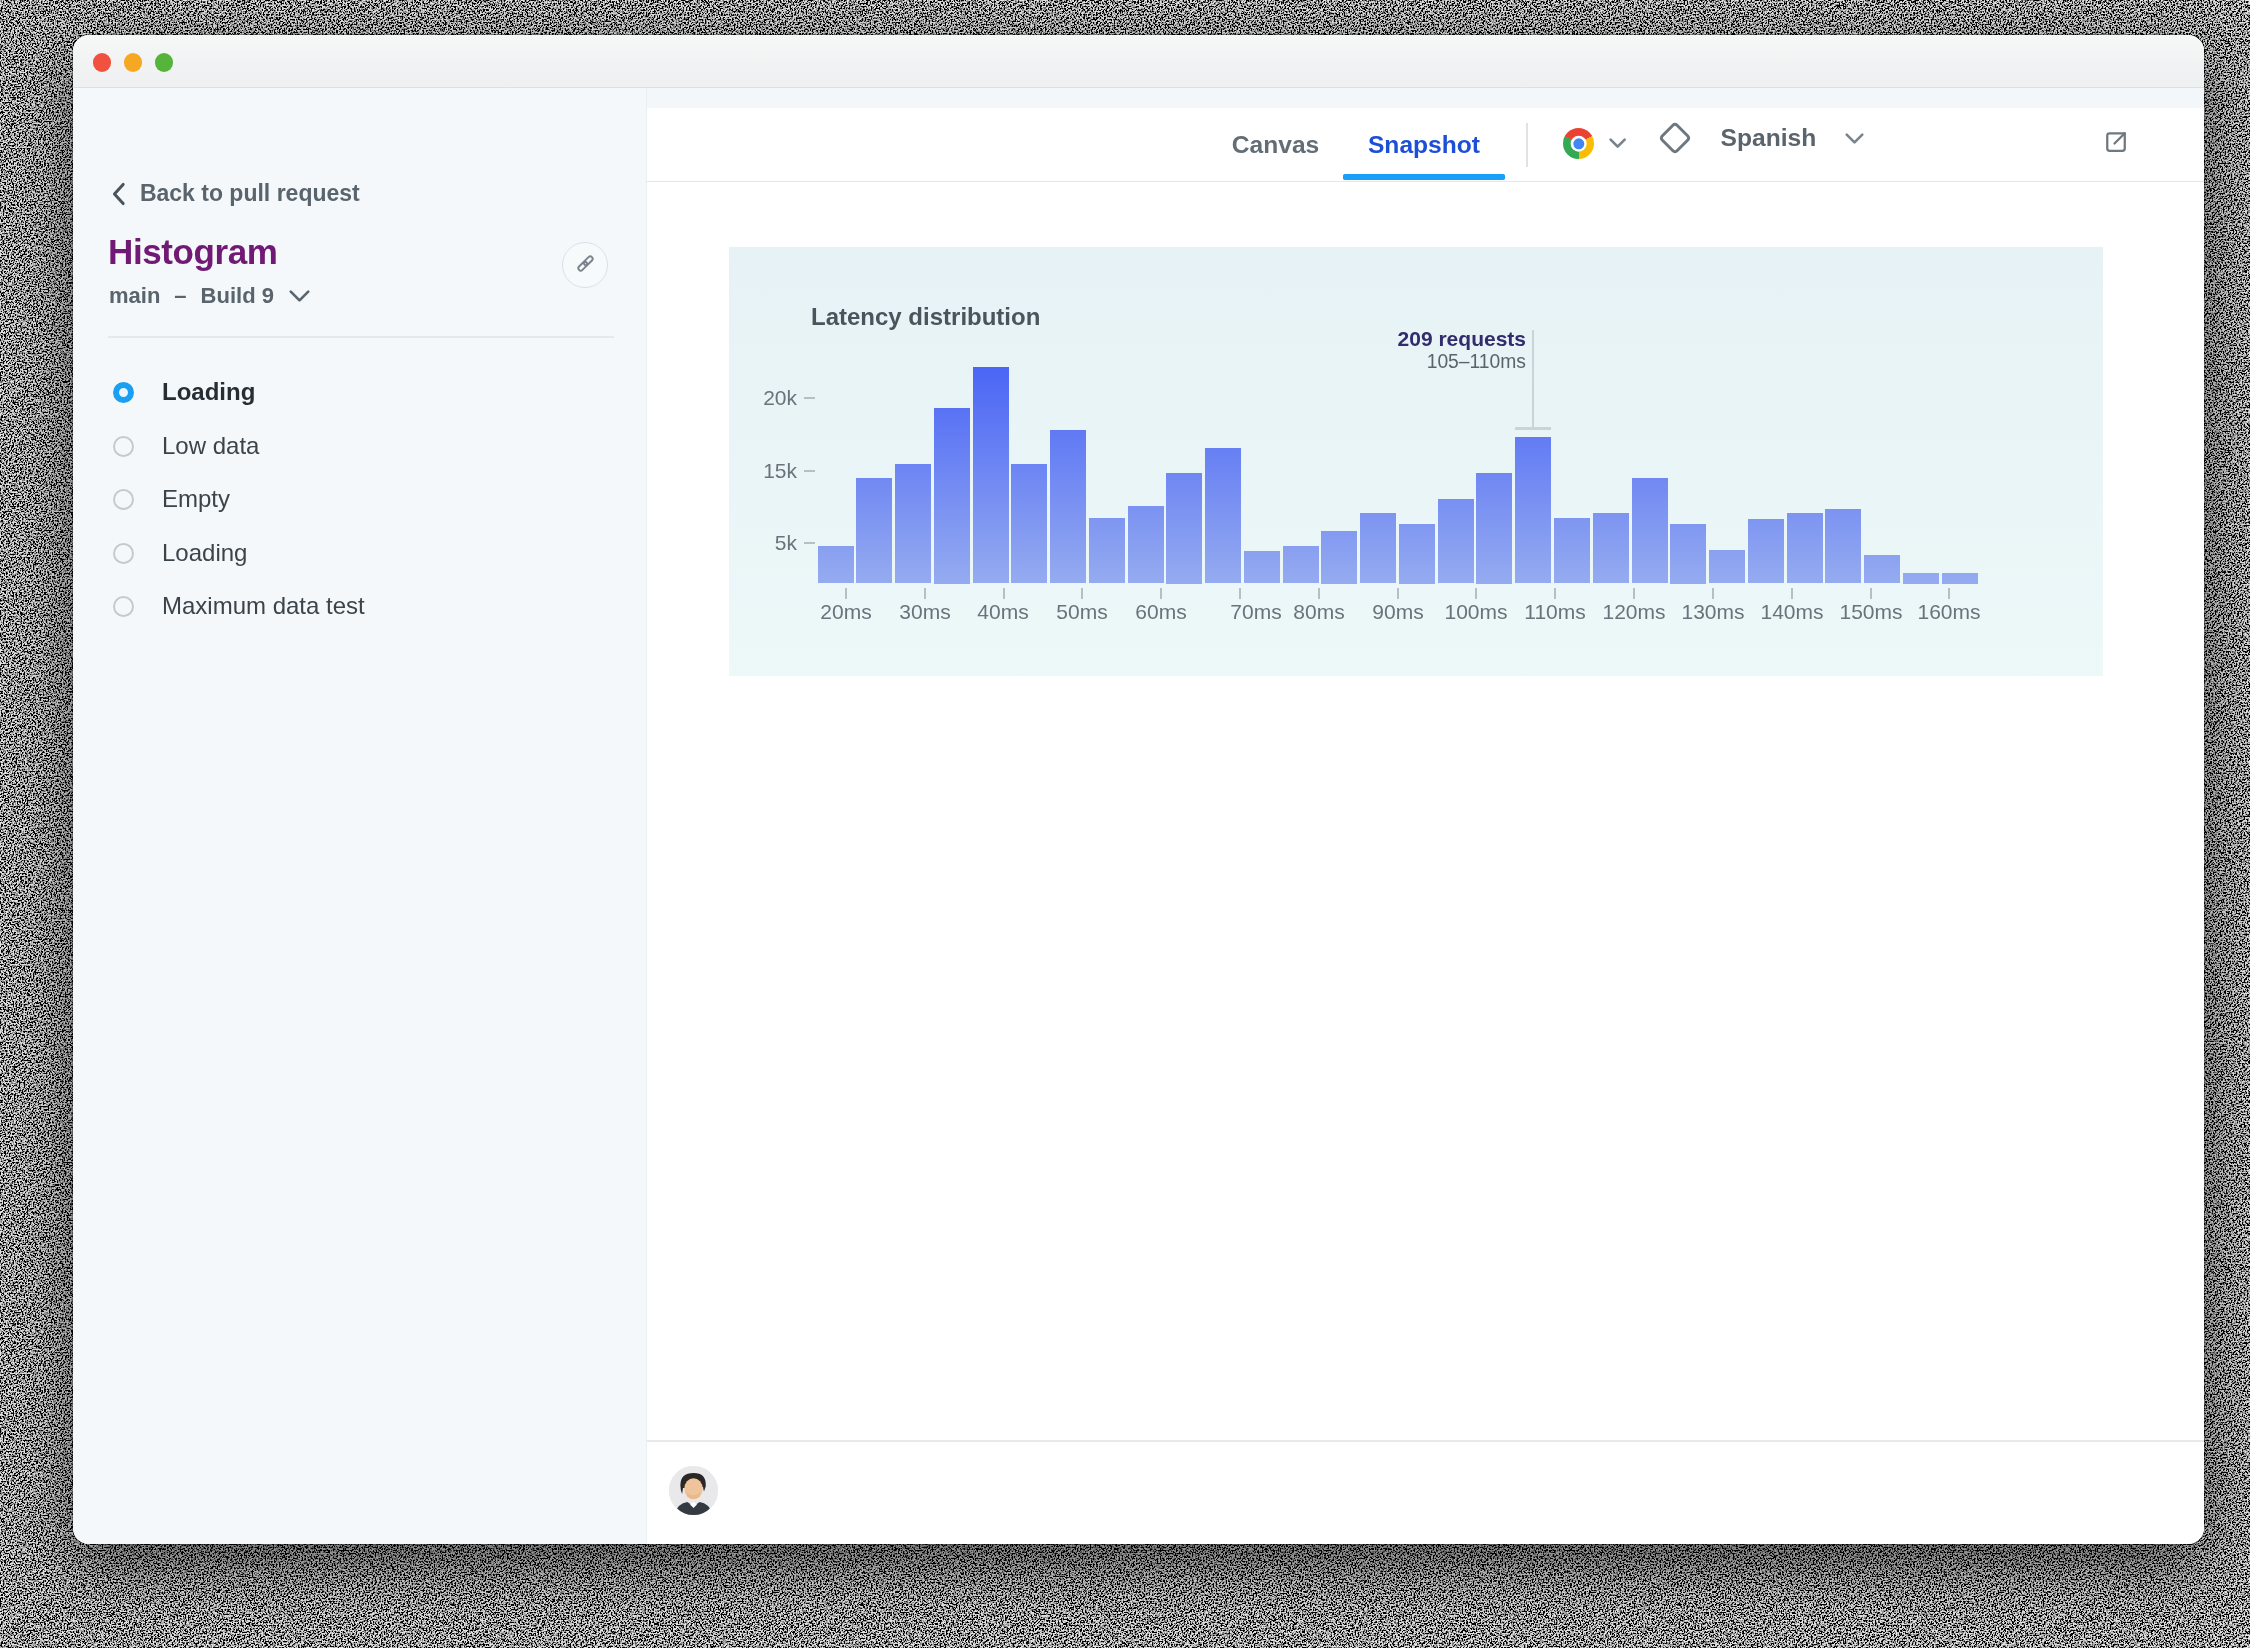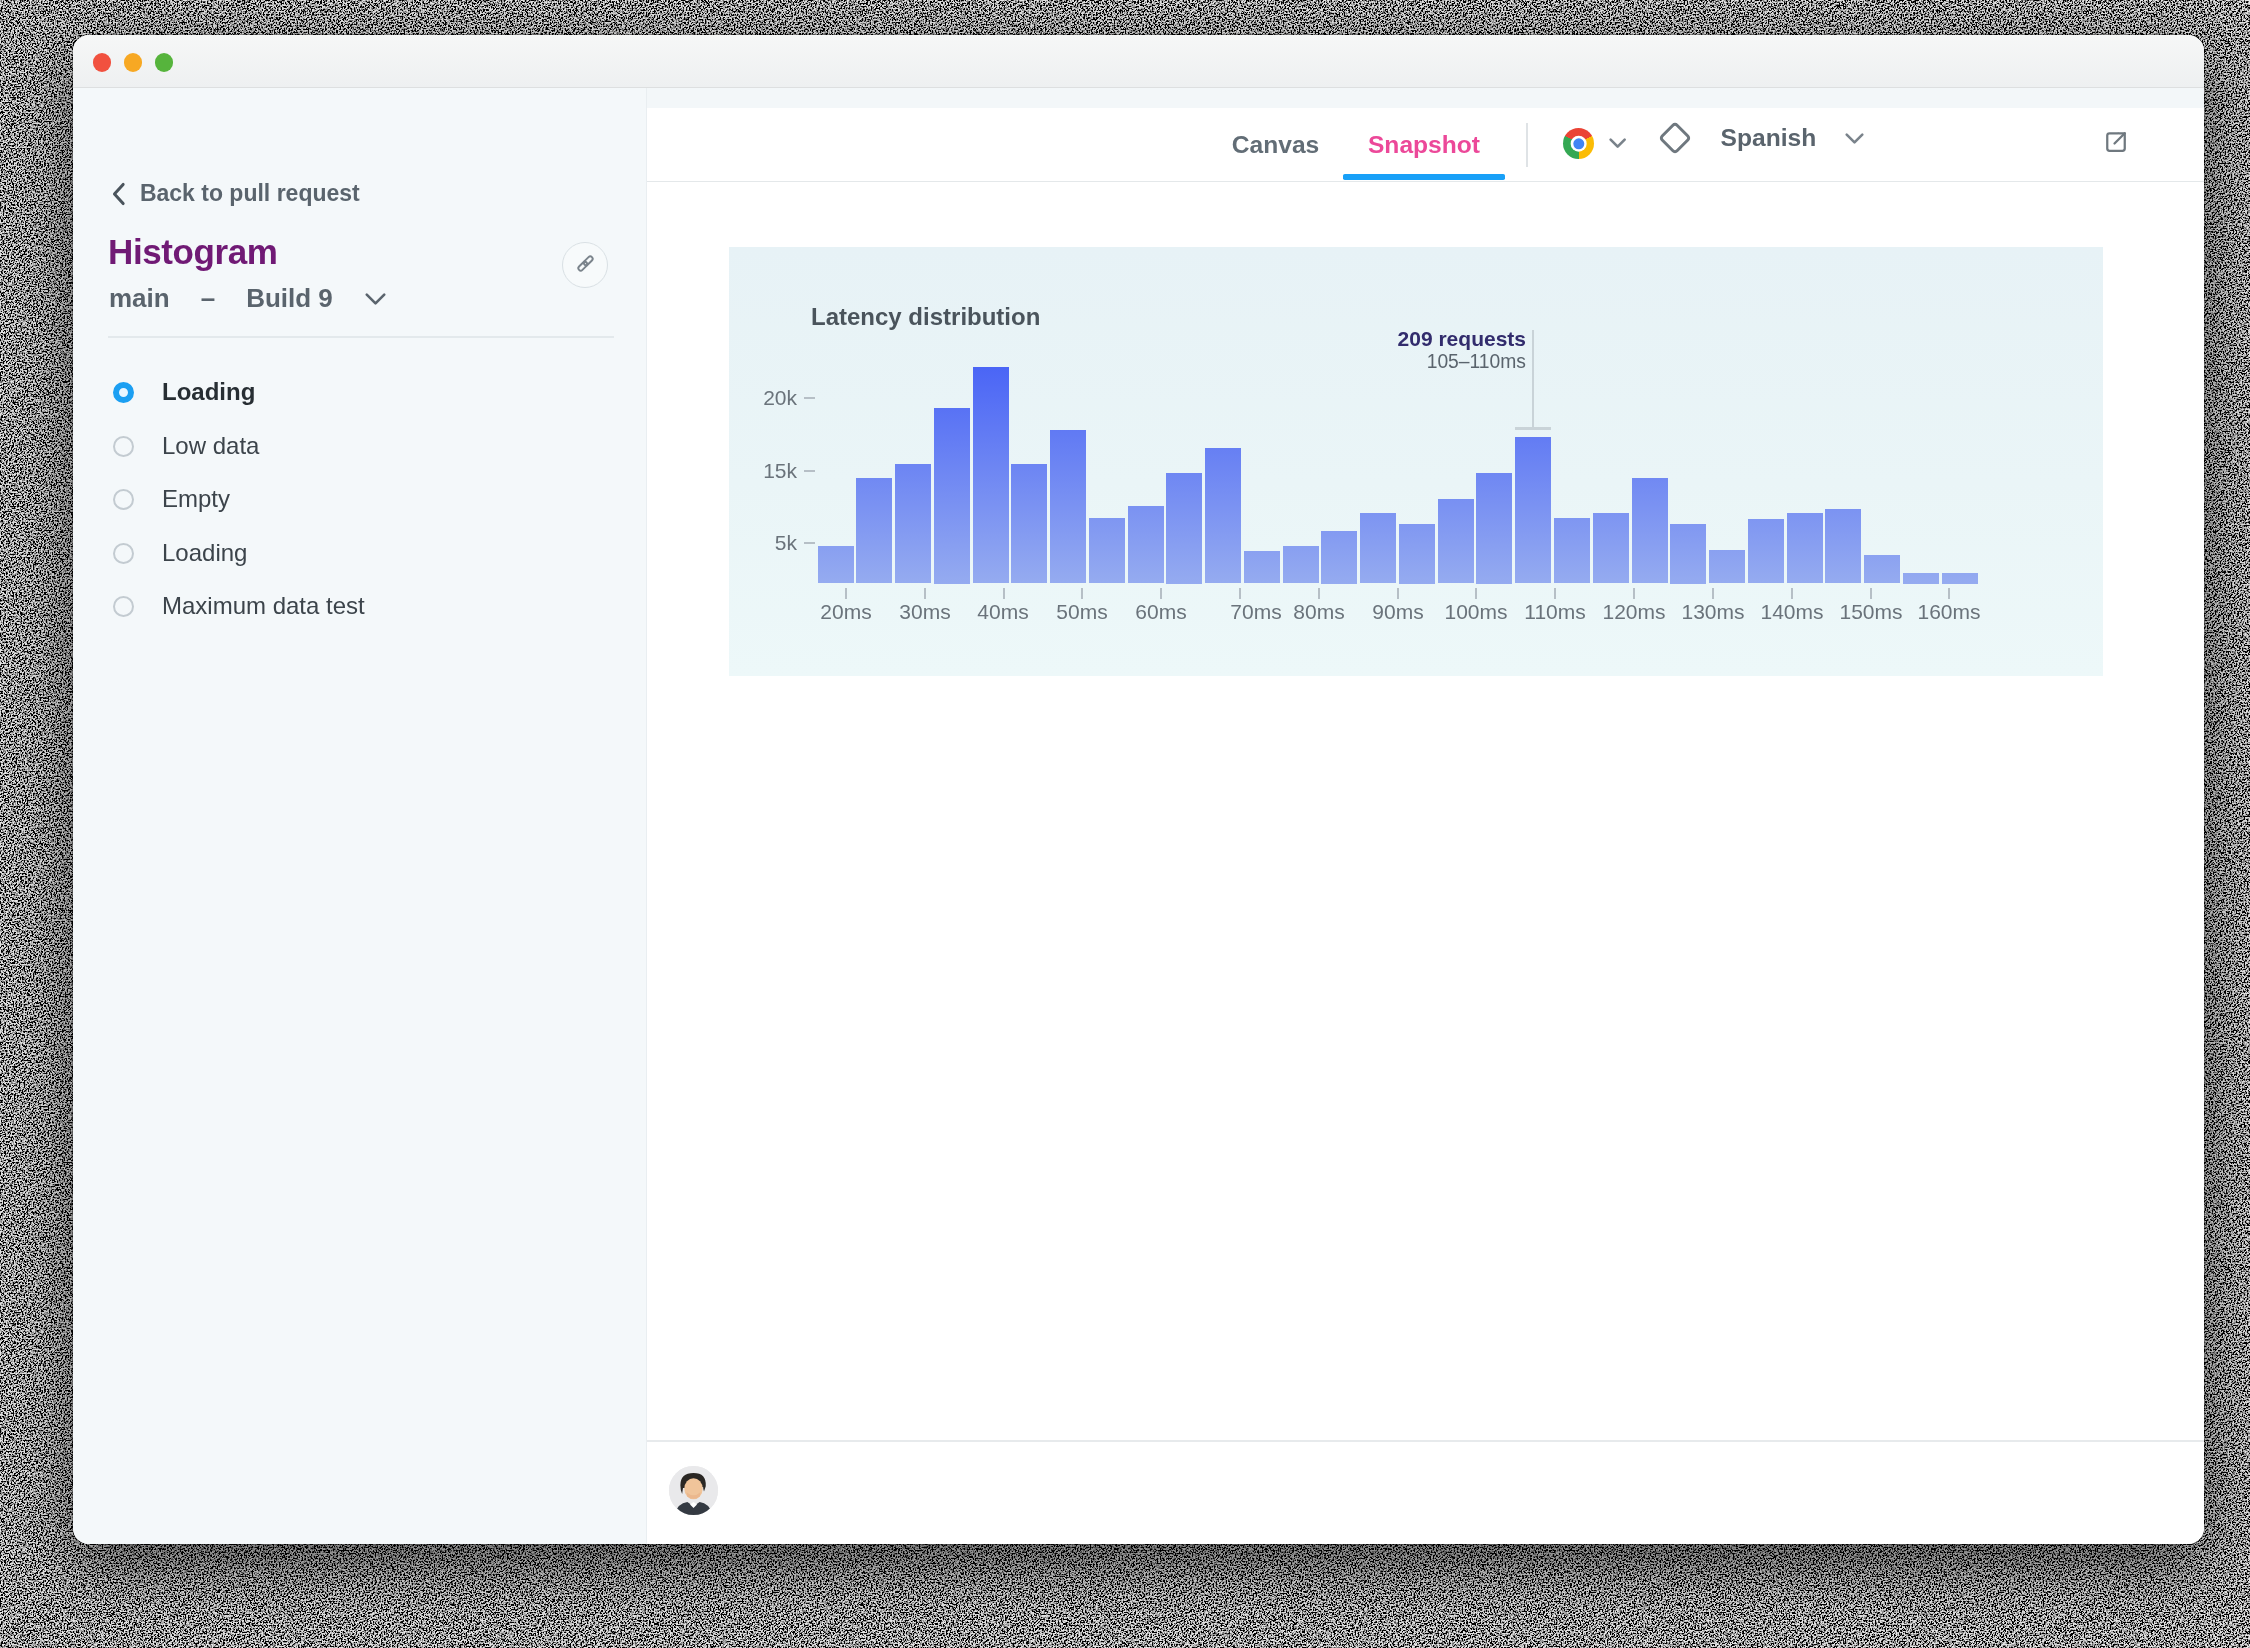--- a/index.html
+++ b/index.html
@@ -21,36 +21,36 @@
   
   .sidebar { position:absolute; left:0; top:53px; width:574px; height:1456px;
     background:#f4f8fa; border-right:0.9px solid #e9eef1; }
   .back-link { position:absolute; left:37px; top:92px; display:flex; align-items:center; gap:12.3px;
     color:#5a646d; font-size:23px; font-weight:700; cursor:pointer; }
   .chev { display:inline-block; }
   .chev svg { display:block; }
   .story-title { position:absolute; left:35px; top:144px; font-size:35px; font-weight:700; color:#701a75; letter-spacing:-0.4px; }
   .link-btn { position:absolute; left:489px; top:154px; width:46px; height:46px; border-radius:50%;
     border:1.8px solid #d9e0e4; background:#f7fafb; display:flex; align-items:center; justify-content:center; }
-  .build-row { position:absolute; left:36px; top:195px; display:flex; align-items:center; gap:31px;
-    color:#5a646d; font-size:26px; font-weight:600; }
+  .build-row { position:absolute; left:36px; top:195px; display:flex; align-items:center; gap:14px;
+    color:#5a646d; font-size:22px; font-weight:600; }
   .side-divider { position:absolute; left:35px; top:248px; width:506px; height:1.8px; background:#e3e9ec; }
   .stories { position:absolute; left:0; top:283px; width:100%; }
   .story-item { position:absolute; left:40px; display:flex; align-items:center; gap:28px; height:42px; cursor:pointer; }
   .radio { width:21px; height:21px; border-radius:50%; flex:0 0 auto; }
   .radio.on  { border:6.1px solid #1b9ff2; background:#eaf6ff; }
   .radio.off { border:2.6px solid #c3cbd1; background:transparent; }
   .story-label { font-size:24px; color:#3c444b; font-weight:500; white-space:nowrap; }
   .story-item.selected .story-label { font-weight:800; color:#272e33; }
   
   .main { position:absolute; left:574px; top:73px; right:0; bottom:0; background:#fff; }
   .tabbar { position:absolute; left:0; top:0; width:100%; height:74px; background:#fff; border-bottom:1.8px solid #e4e8ea; }
   .tab { position:absolute; top:0; height:74px; display:flex; align-items:center; justify-content:center;
     font-size:24.6px; font-weight:700; color:#626d76; cursor:pointer; }
-  .tab.active { color:#ec4899; }
+  .tab.active { color:#1d4ed8; }
   .tab .underline { position:absolute; left:0; bottom:1.8px; width:100%; height:6.1px; background:#18a0f8; border-radius:1.8px; }
   .v-divider { position:absolute; left:879px; top:15px; width:1.8px; height:44px; background:#dfe3e6; }
   .chrome-wrap { position:absolute; left:916px; top:20px; display:flex; align-items:center; gap:14px; cursor:pointer; }
   .chrome { width:31px; height:31px; border-radius:50%; position:relative;
     background:conic-gradient(from 300deg,#ea4335 0 120deg,#fbbc05 120deg 240deg,#34a853 240deg 360deg); }
   .chrome .ring { position:absolute; left:50%; top:50%; width:16.7px; height:16.7px; transform:translate(-50%,-50%);
     background:#fff; border-radius:50%; }
   .chrome .dot { position:absolute; left:50%; top:50%; width:11.4px; height:11.4px; transform:translate(-50%,-50%);
     background:#4285f4; border-radius:50%; }
   .locale-wrap { position:absolute; left:1011px; top:16px; display:flex; align-items:center; gap:28px; cursor:pointer; }

